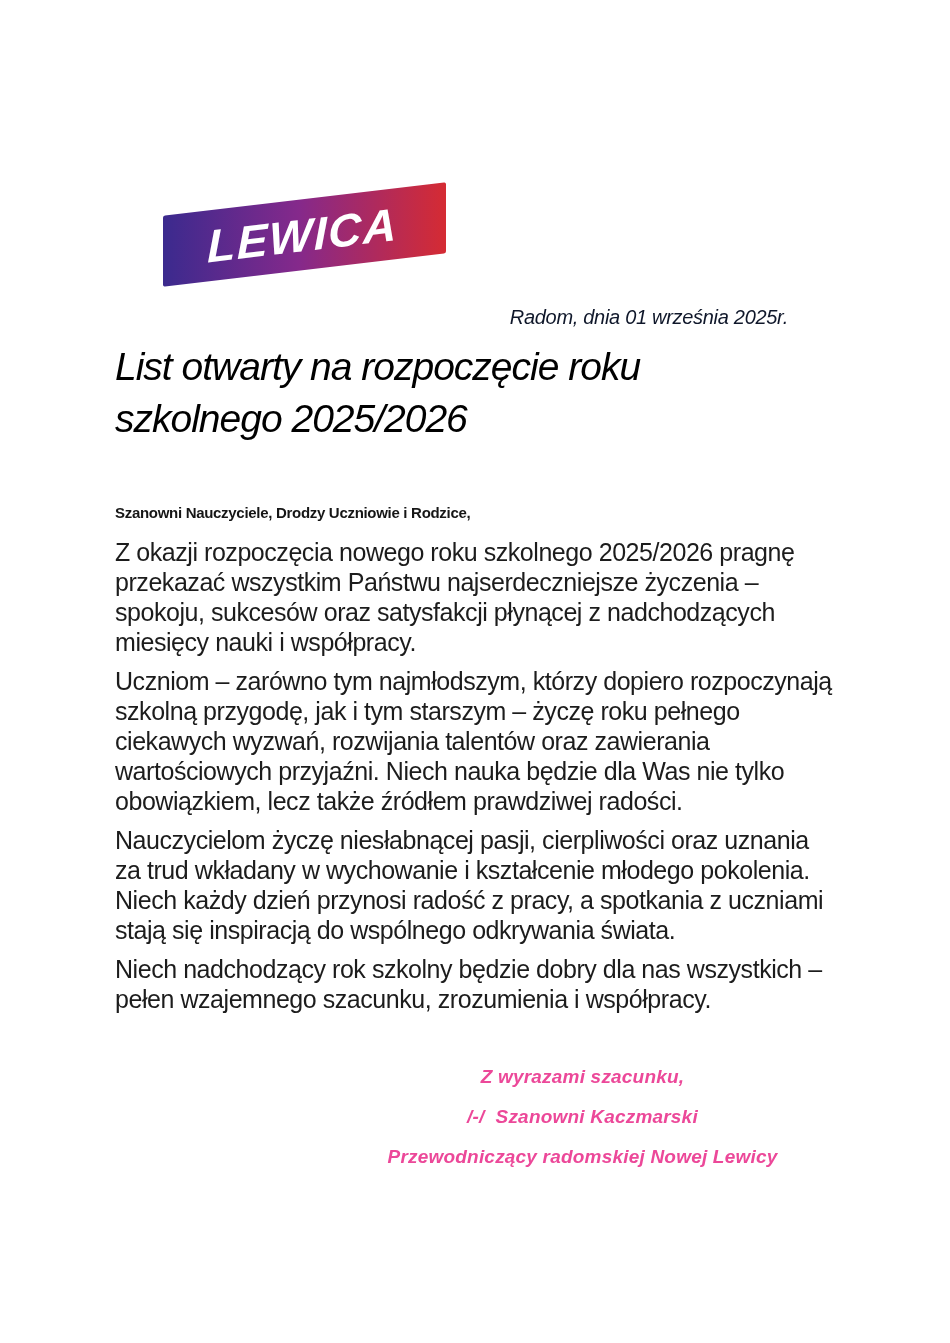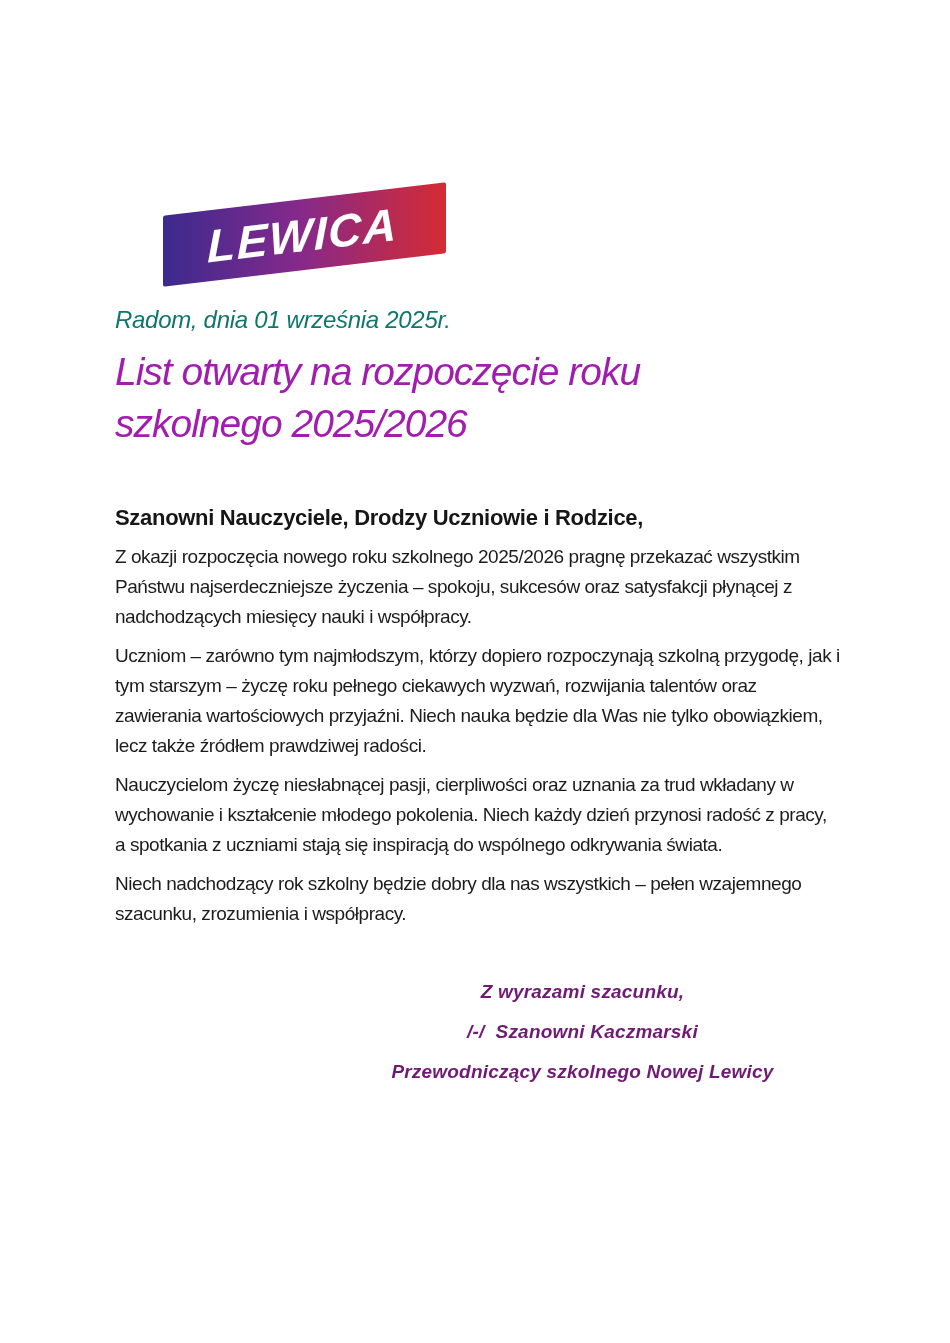--- a/index.html
+++ b/index.html
@@ -44,59 +44,60 @@
   }
   
   .content {
     position: absolute;
     left: 115px;
     top: 0;
     width: 725px;
   }
   .date-line {
     margin-top: 306px;
+    text-align: right;
     padding-right: 52px;
     font-style: italic;
-    font-size: 24px;
+    font-size: 20px;
     letter-spacing: -0.3px;
-    color: #0f766e;
+    color: #0f172a;
   }
   .letter-title {
     margin: 12px 0 0 0;
     max-width: 625px;
     font-size: 39px;
     font-weight: 400;
     font-style: italic;
     line-height: 1.34;
     letter-spacing: -1px;
-    color: #a21caf;
+    color: #000000;
   }
   .salutation {
     margin: 52px 0 9px 0;
-    font-size: 22px;
+    font-size: 15px;
     font-weight: 700;
     letter-spacing: -0.3px;
     line-height: 30px;
     color: #161616;
   }
   .body-paragraph {
     margin: 0 0 9px 0;
-    font-size: 19px;
+    font-size: 25px;
     line-height: 30px;
     letter-spacing: -0.45px;
     color: #1c1c1c;
   }
   .closing {
     margin-top: 48px;
     padding-left: 210px;
     text-align: center;
     font-style: italic;
     font-weight: 700;
     font-size: 19px;
-    color: #701a75;
+    color: #ec4899;
   }
   .closing p {
     margin: 0 0 10px 0;
     line-height: 30px;
     white-space: pre-wrap;
     letter-spacing: 0.2px;
   }
 </style>
 </head>
 <body>
@@ -120,17 +121,17 @@
     <p class="body-paragraph">Uczniom – zarówno tym najmłodszym, którzy dopiero rozpoczynają szkolną przygodę, jak i tym starszym – życzę roku pełnego ciekawych wyzwań, rozwijania talentów oraz zawierania wartościowych przyjaźni. Niech nauka będzie dla Was nie tylko obowiązkiem, lecz także źródłem prawdziwej radości.</p>
 
     <p class="body-paragraph">Nauczycielom życzę niesłabnącej pasji, cierpliwości oraz uznania za trud wkładany w wychowanie i kształcenie młodego pokolenia. Niech każdy dzień przynosi radość z pracy, a spotkania z uczniami stają się inspiracją do wspólnego odkrywania świata.</p>
 
 
     <p class="body-paragraph">Niech nadchodzący rok szkolny będzie dobry dla nas wszystkich – pełen wzajemnego szacunku, zrozumienia i współpracy.</p>
 
     <div class="closing">
       <p>Z wyrazami szacunku,</p>
       <p>/-/  Szanowni Kaczmarski</p>
-      <p>Przewodniczący szkolnego Nowej Lewicy</p>
+      <p>Przewodniczący radomskiej Nowej Lewicy</p>
     </div>
 
   </div>
 </div>
 
 </body></html>

